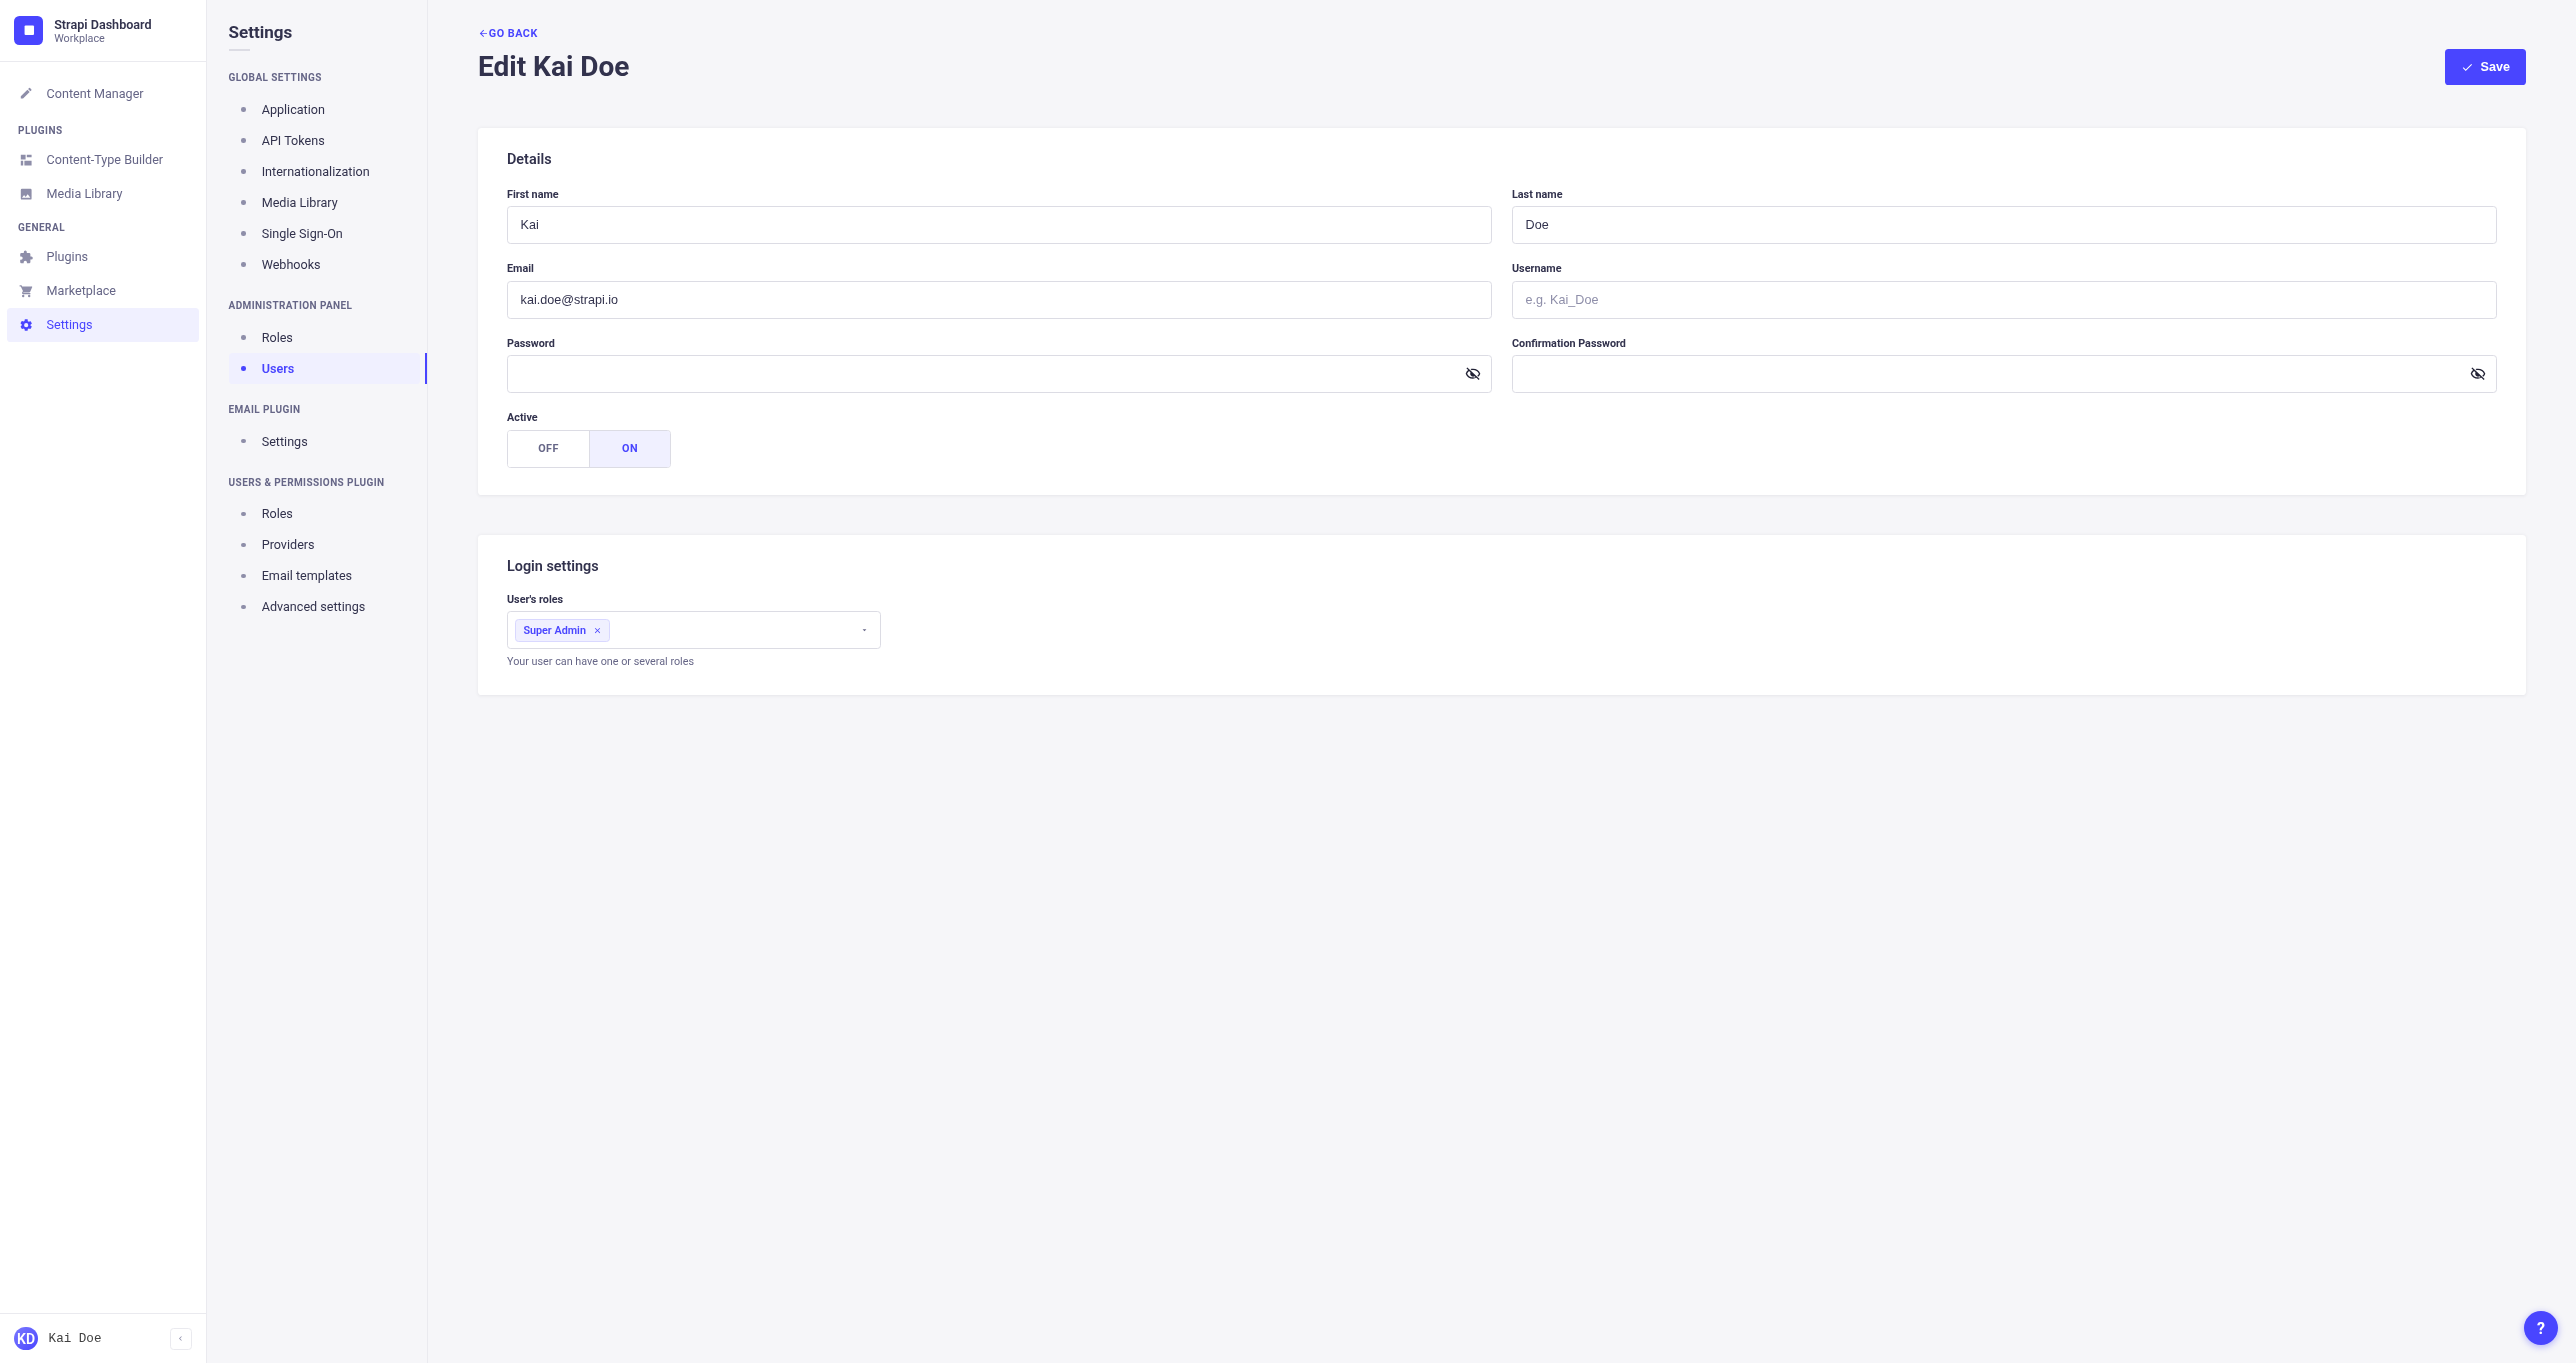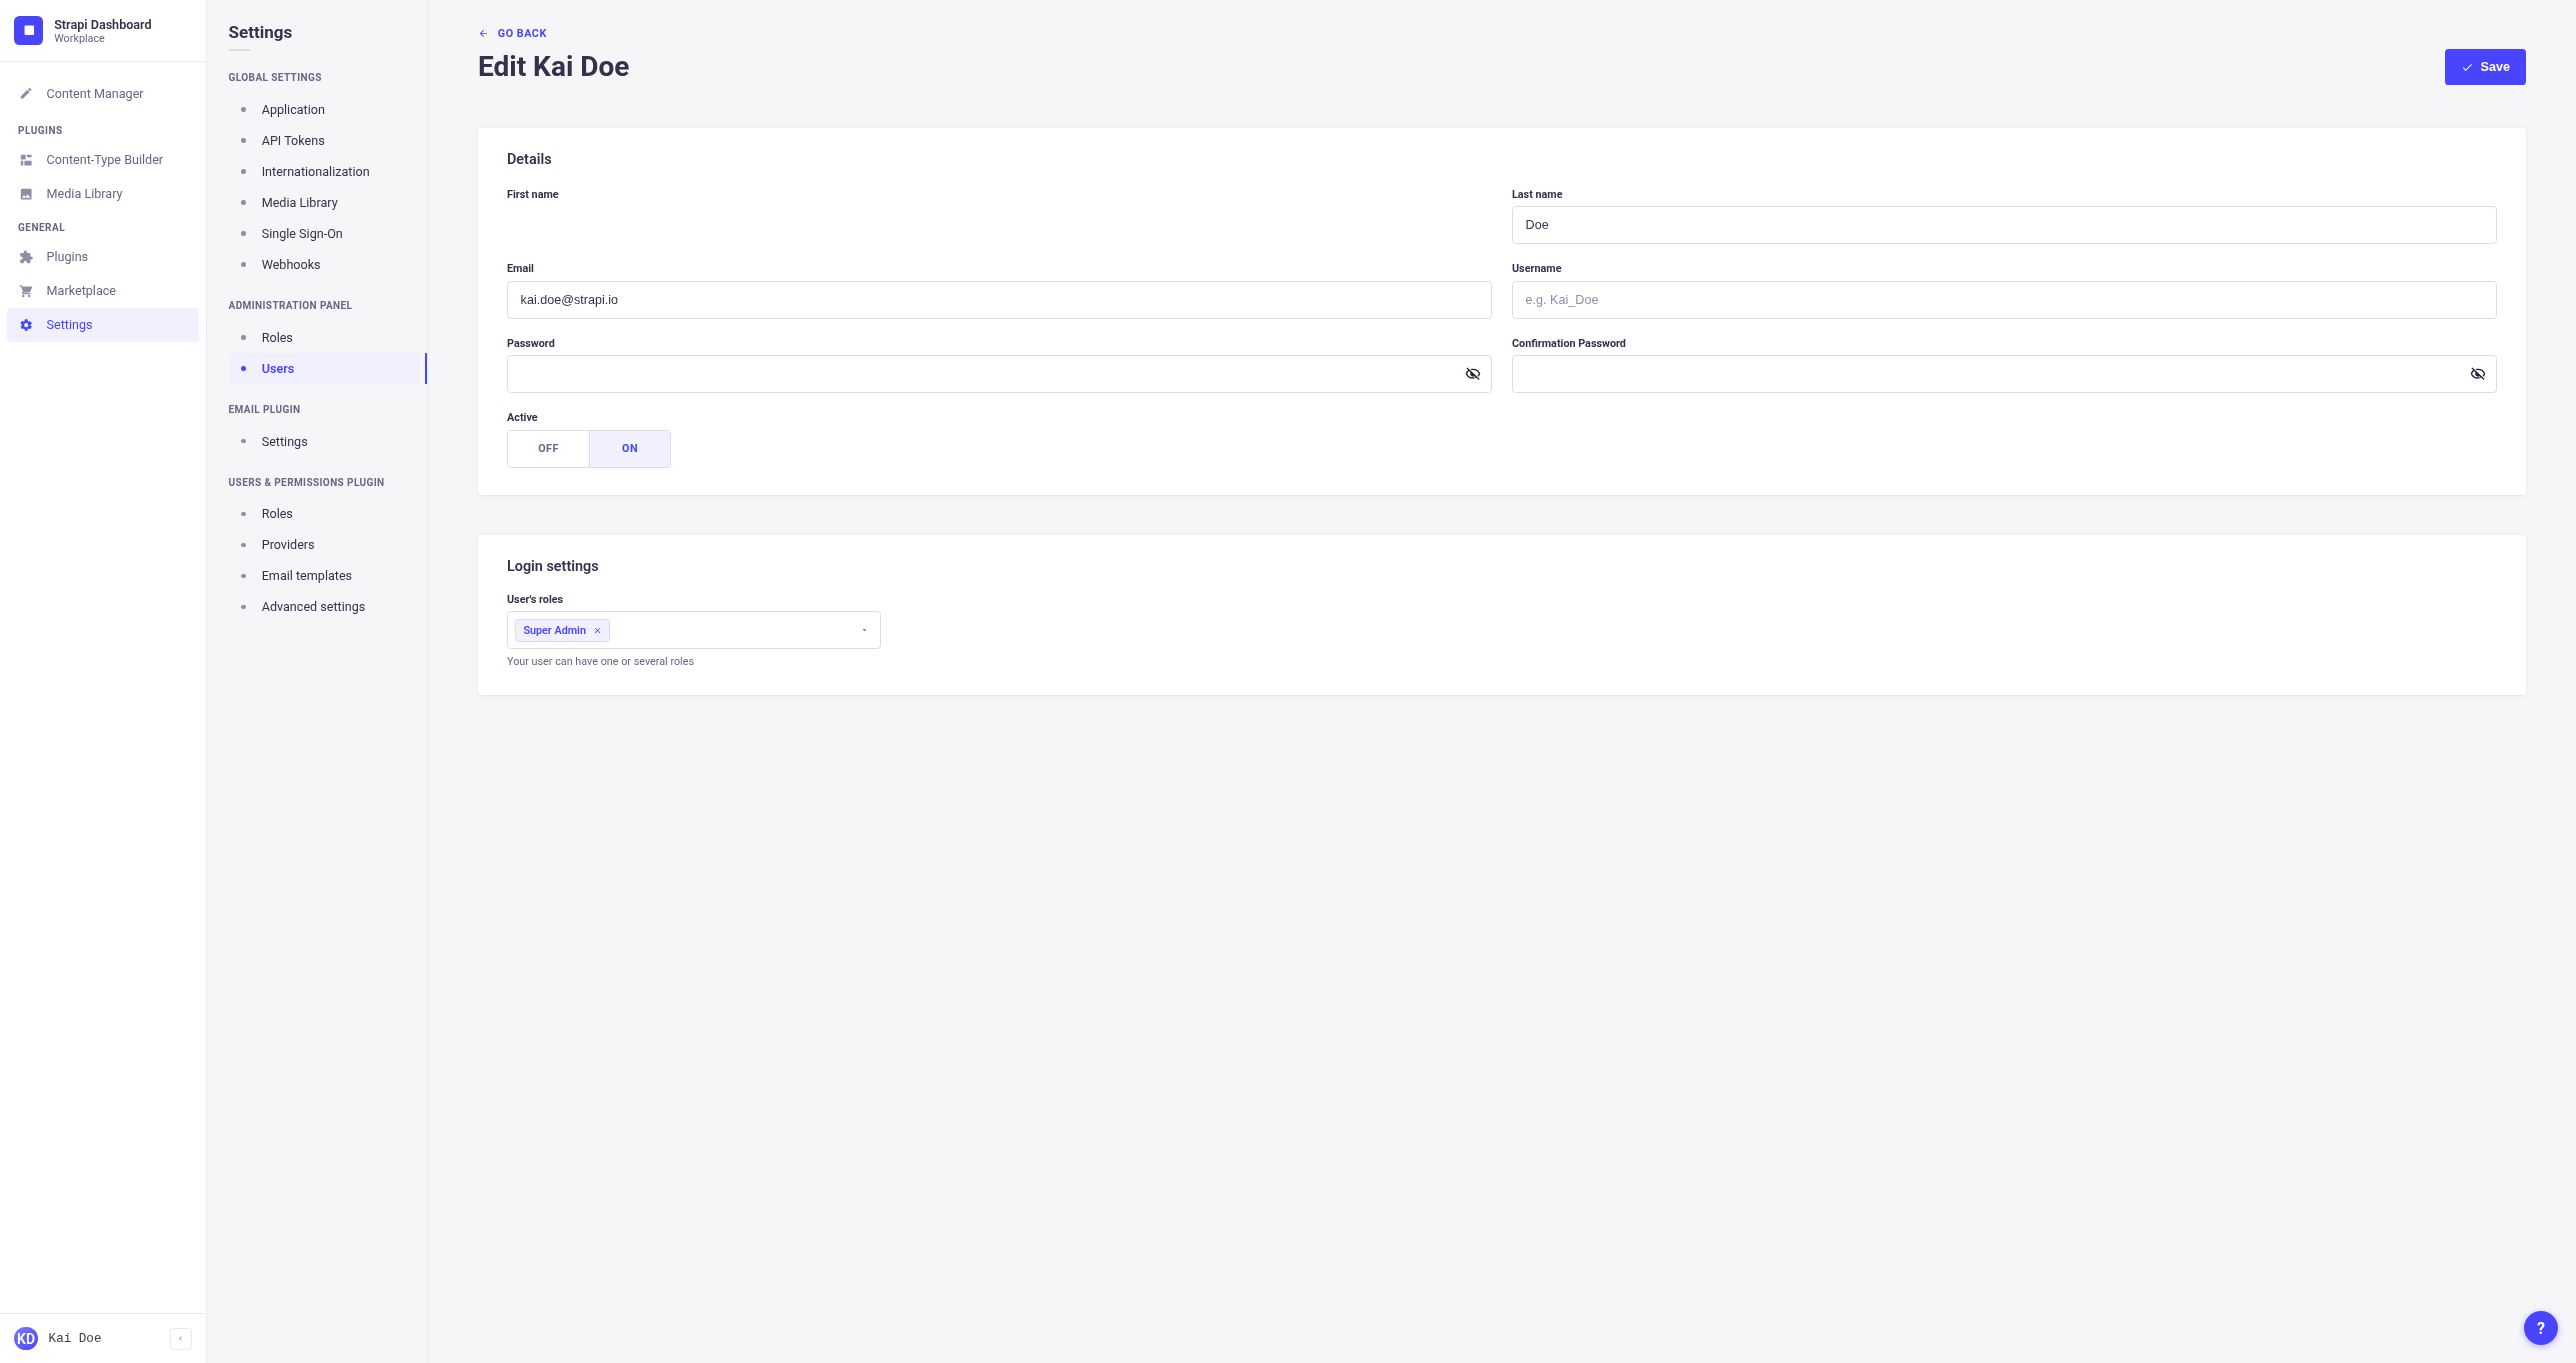--- a/index.html
+++ b/index.html
@@ -133,21 +133,21 @@
 }
 
 
 .main {
   flex: 1;
   padding: 27px 50px;
   overflow-y: auto;
   position: relative;
 }
 .go-back {
-  display: inline-flex; align-items: center; gap: 9px;
+  display: inline-flex; align-items: center; 
   color: #4945ff; font-size: 10.8px; font-weight: 700;
   letter-spacing: 0.5px;
   cursor: pointer;
   margin-bottom: 9px;
 }
 .header-row {
   display: flex; justify-content: space-between; align-items: center;
   margin-bottom: 43px;
 }
 .page-title { font-size: 28px; font-weight: 700; color: #32324d; }
@@ -416,20 +416,21 @@
         <span>Save</span>
       </button>
     </div>
 
     
     <div class="card">
       <div class="card-title">Details</div>
       <div class="form-grid">
         <div class="field">
           <label>First name</label>
+          <input type="text" value="Kai" style="">
         </div>
         <div class="field">
           <label>Last name</label>
           <input type="text" value="Doe" style="">
         </div>
         <div class="field">
           <label>Email</label>
           <input type="email" value="kai.doe@strapi.io" style="">
         </div>
         <div class="field">

